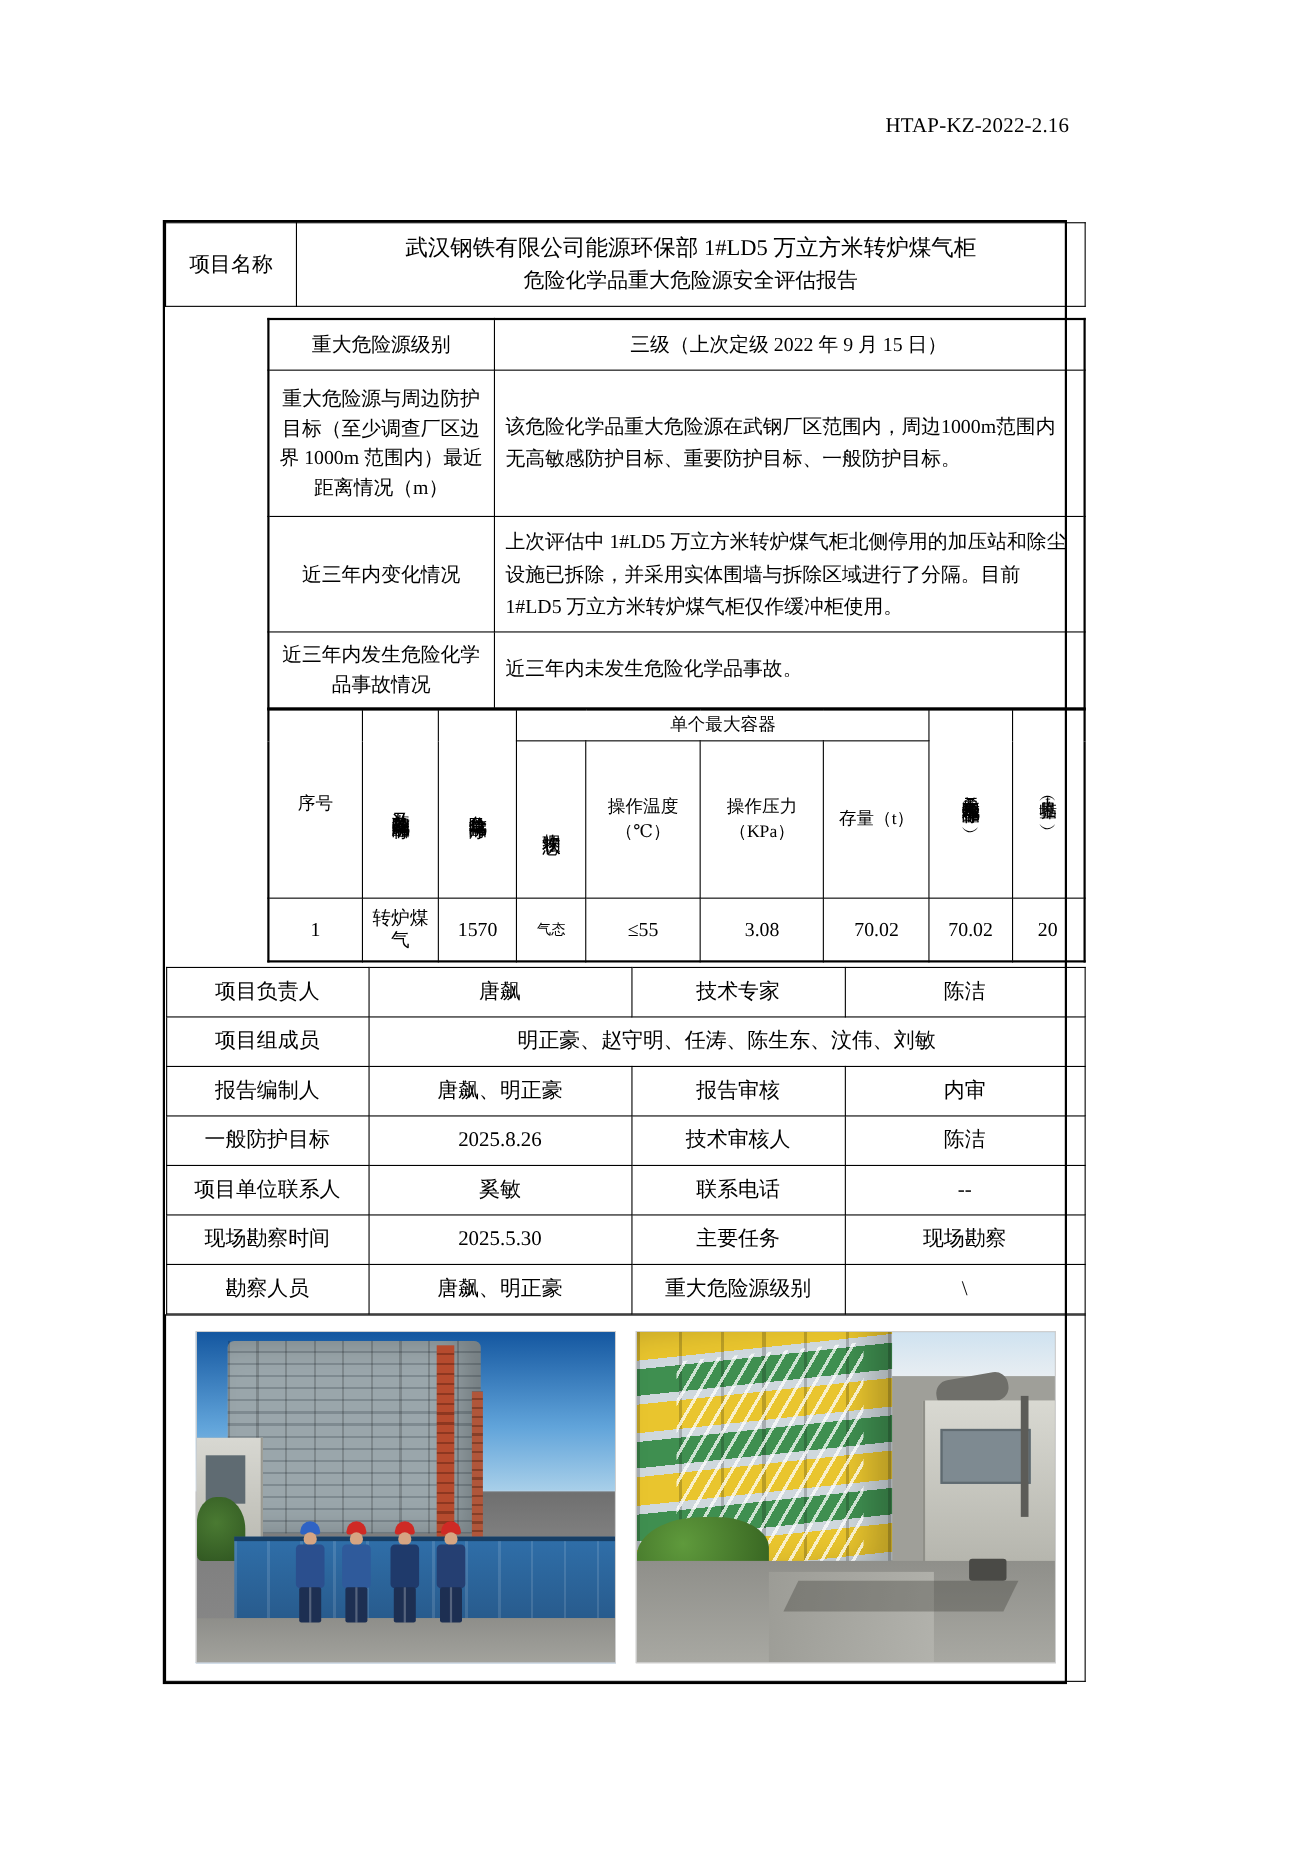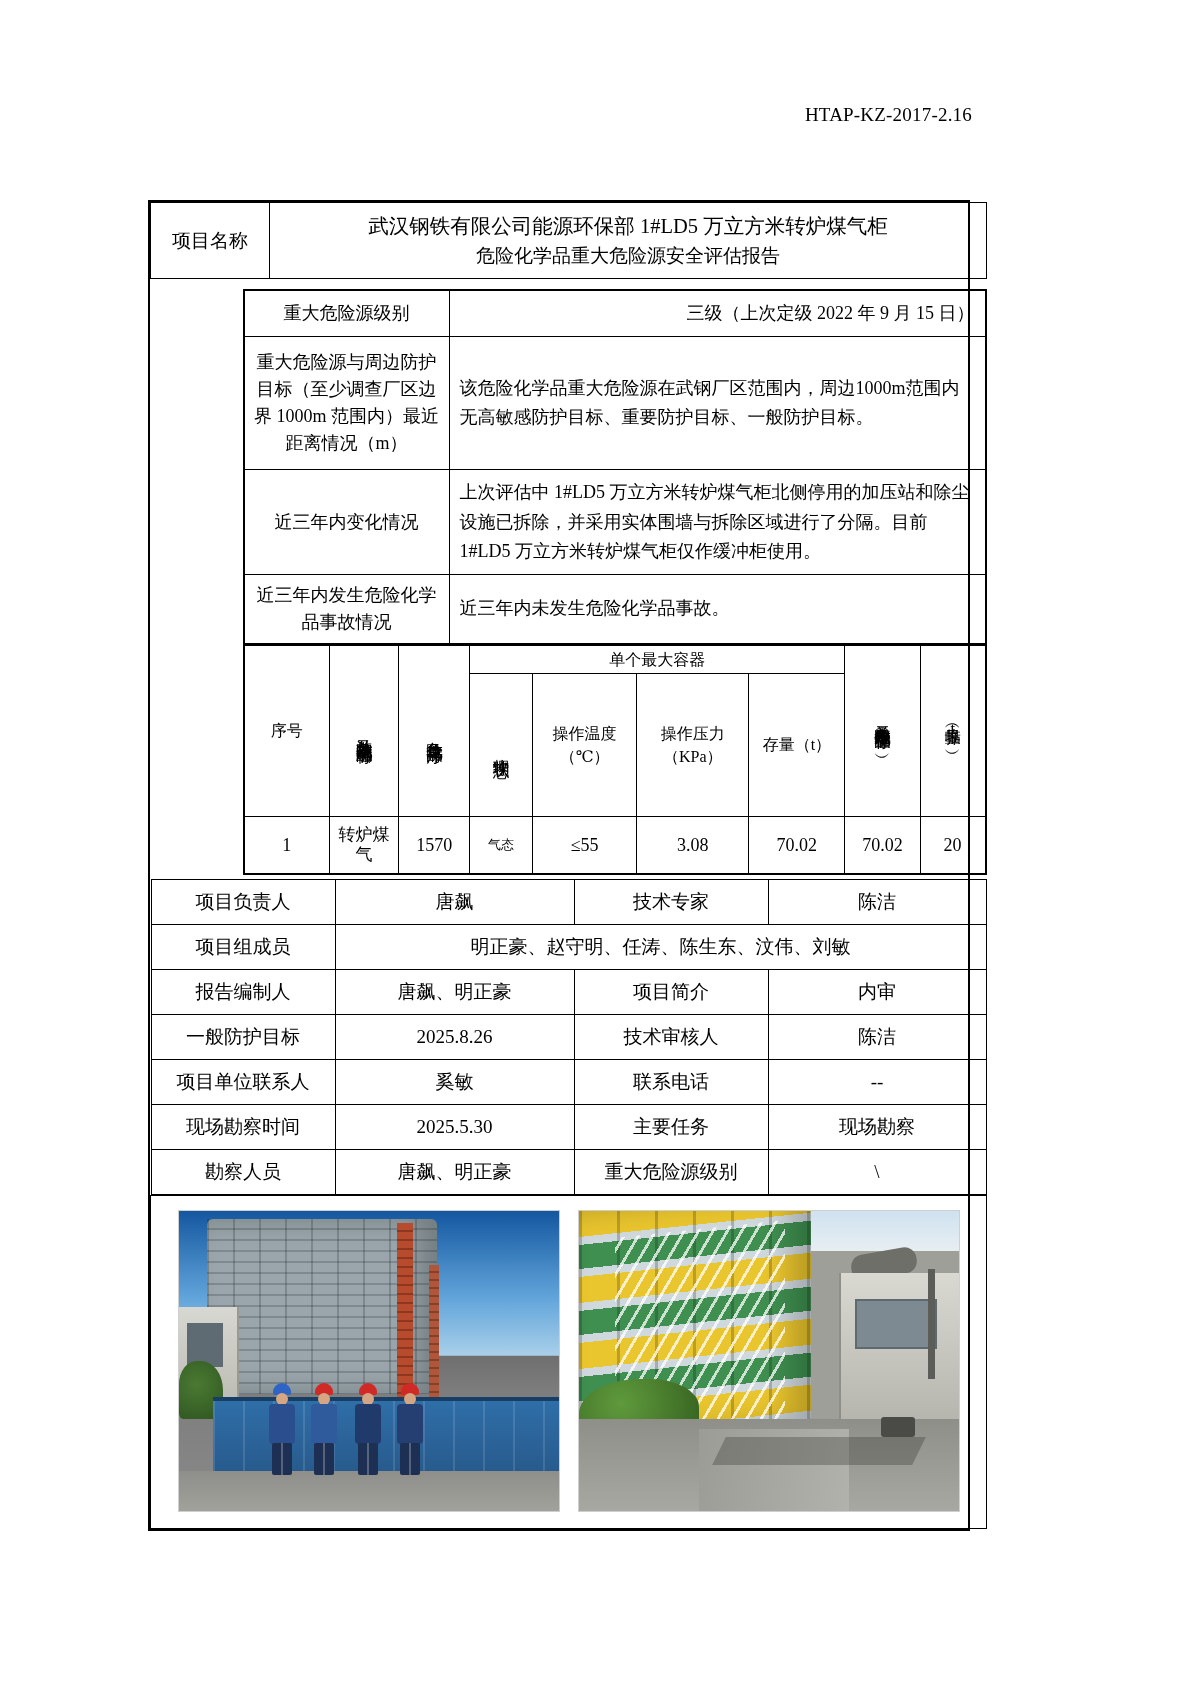--- a/index.html
+++ b/index.html
@@ -52,21 +52,21 @@
   .pn-value{font-size:20.5px;line-height:1.5;padding:8px 10px;}
   .pn-value .l2{font-size:19px;}
 
   
   .intro-cell{border:none;text-align:left;padding:10px 0 4px 14px;font-size:19px;}
   .inner-wrap{padding:0 0 0 78px;}
   .inner{border-collapse:collapse;width:744px;border:2px solid #000;}
   .inner td{border:1px solid #000;font-size:18px;}
   .lbl{width:192px;padding:6px 6px;font-size:18.5px;line-height:1.5;}
   .val{text-align:left;padding:8px 10px;font-size:18.5px;line-height:1.62;}
-  .val.center{text-align:right;margin-left:12px;}
+  .val.center{text-align:center;margin-left:12px;}
 
   
   .chem{border-collapse:collapse;width:744px;border:2px solid #000;}
   .chem td{border:1px solid #000;font-size:16px;padding:2px 2px;}
   .vert{
     writing-mode:vertical-rl;
     text-orientation:upright;
     display:inline-block;
     line-height:1.18;
     letter-spacing:1px;
@@ -235,21 +235,21 @@
   .p2 .cart{
     position:absolute;right:44px;bottom:74px;width:34px;height:20px;
     background:#4a4a46;border-radius:3px;
   }
 </style>
 </head>
 <body>
 
 <div class="page">
 
-  <div class="doc-code">HTAP-KZ-2017-2.16</div>
+  <div class="doc-code">HTAP-KZ-2022-2.16</div>
 
   <div class="frame">
     <table>
       <tbody>
 
         <tr>
           <td class="pn-label">项目名称</td>
           <td class="pn-value">
             <div>武汉钢铁有限公司能源环保部 1#LD5 万立方米转炉煤气柜</div>
             <div class="l2">危险化学品重大危险源安全评估报告</div>
@@ -334,21 +334,21 @@
                   <td class="s-lbl2">技术专家</td>
                   <td class="s-val2">陈洁</td>
                 </tr>
                 <tr>
                   <td class="s-lbl">项目组成员</td>
                   <td colspan="3" class="s-val2">明正豪、赵守明、任涛、陈生东、汶伟、刘敏</td>
                 </tr>
                 <tr>
                   <td class="s-lbl">报告编制人</td>
                   <td class="s-val">唐飙、明正豪</td>
-                  <td class="s-lbl2">项目简介</td>
+                  <td class="s-lbl2">报告审核</td>
                   <td class="s-val2">内审</td>
                 </tr>
                 <tr>
                   <td class="s-lbl">一般防护目标</td>
                   <td class="s-val">2025.8.26</td>
                   <td class="s-lbl2">技术审核人</td>
                   <td class="s-val2">陈洁</td>
                 </tr>
                 <tr>
                   <td class="s-lbl">项目单位联系人</td>

